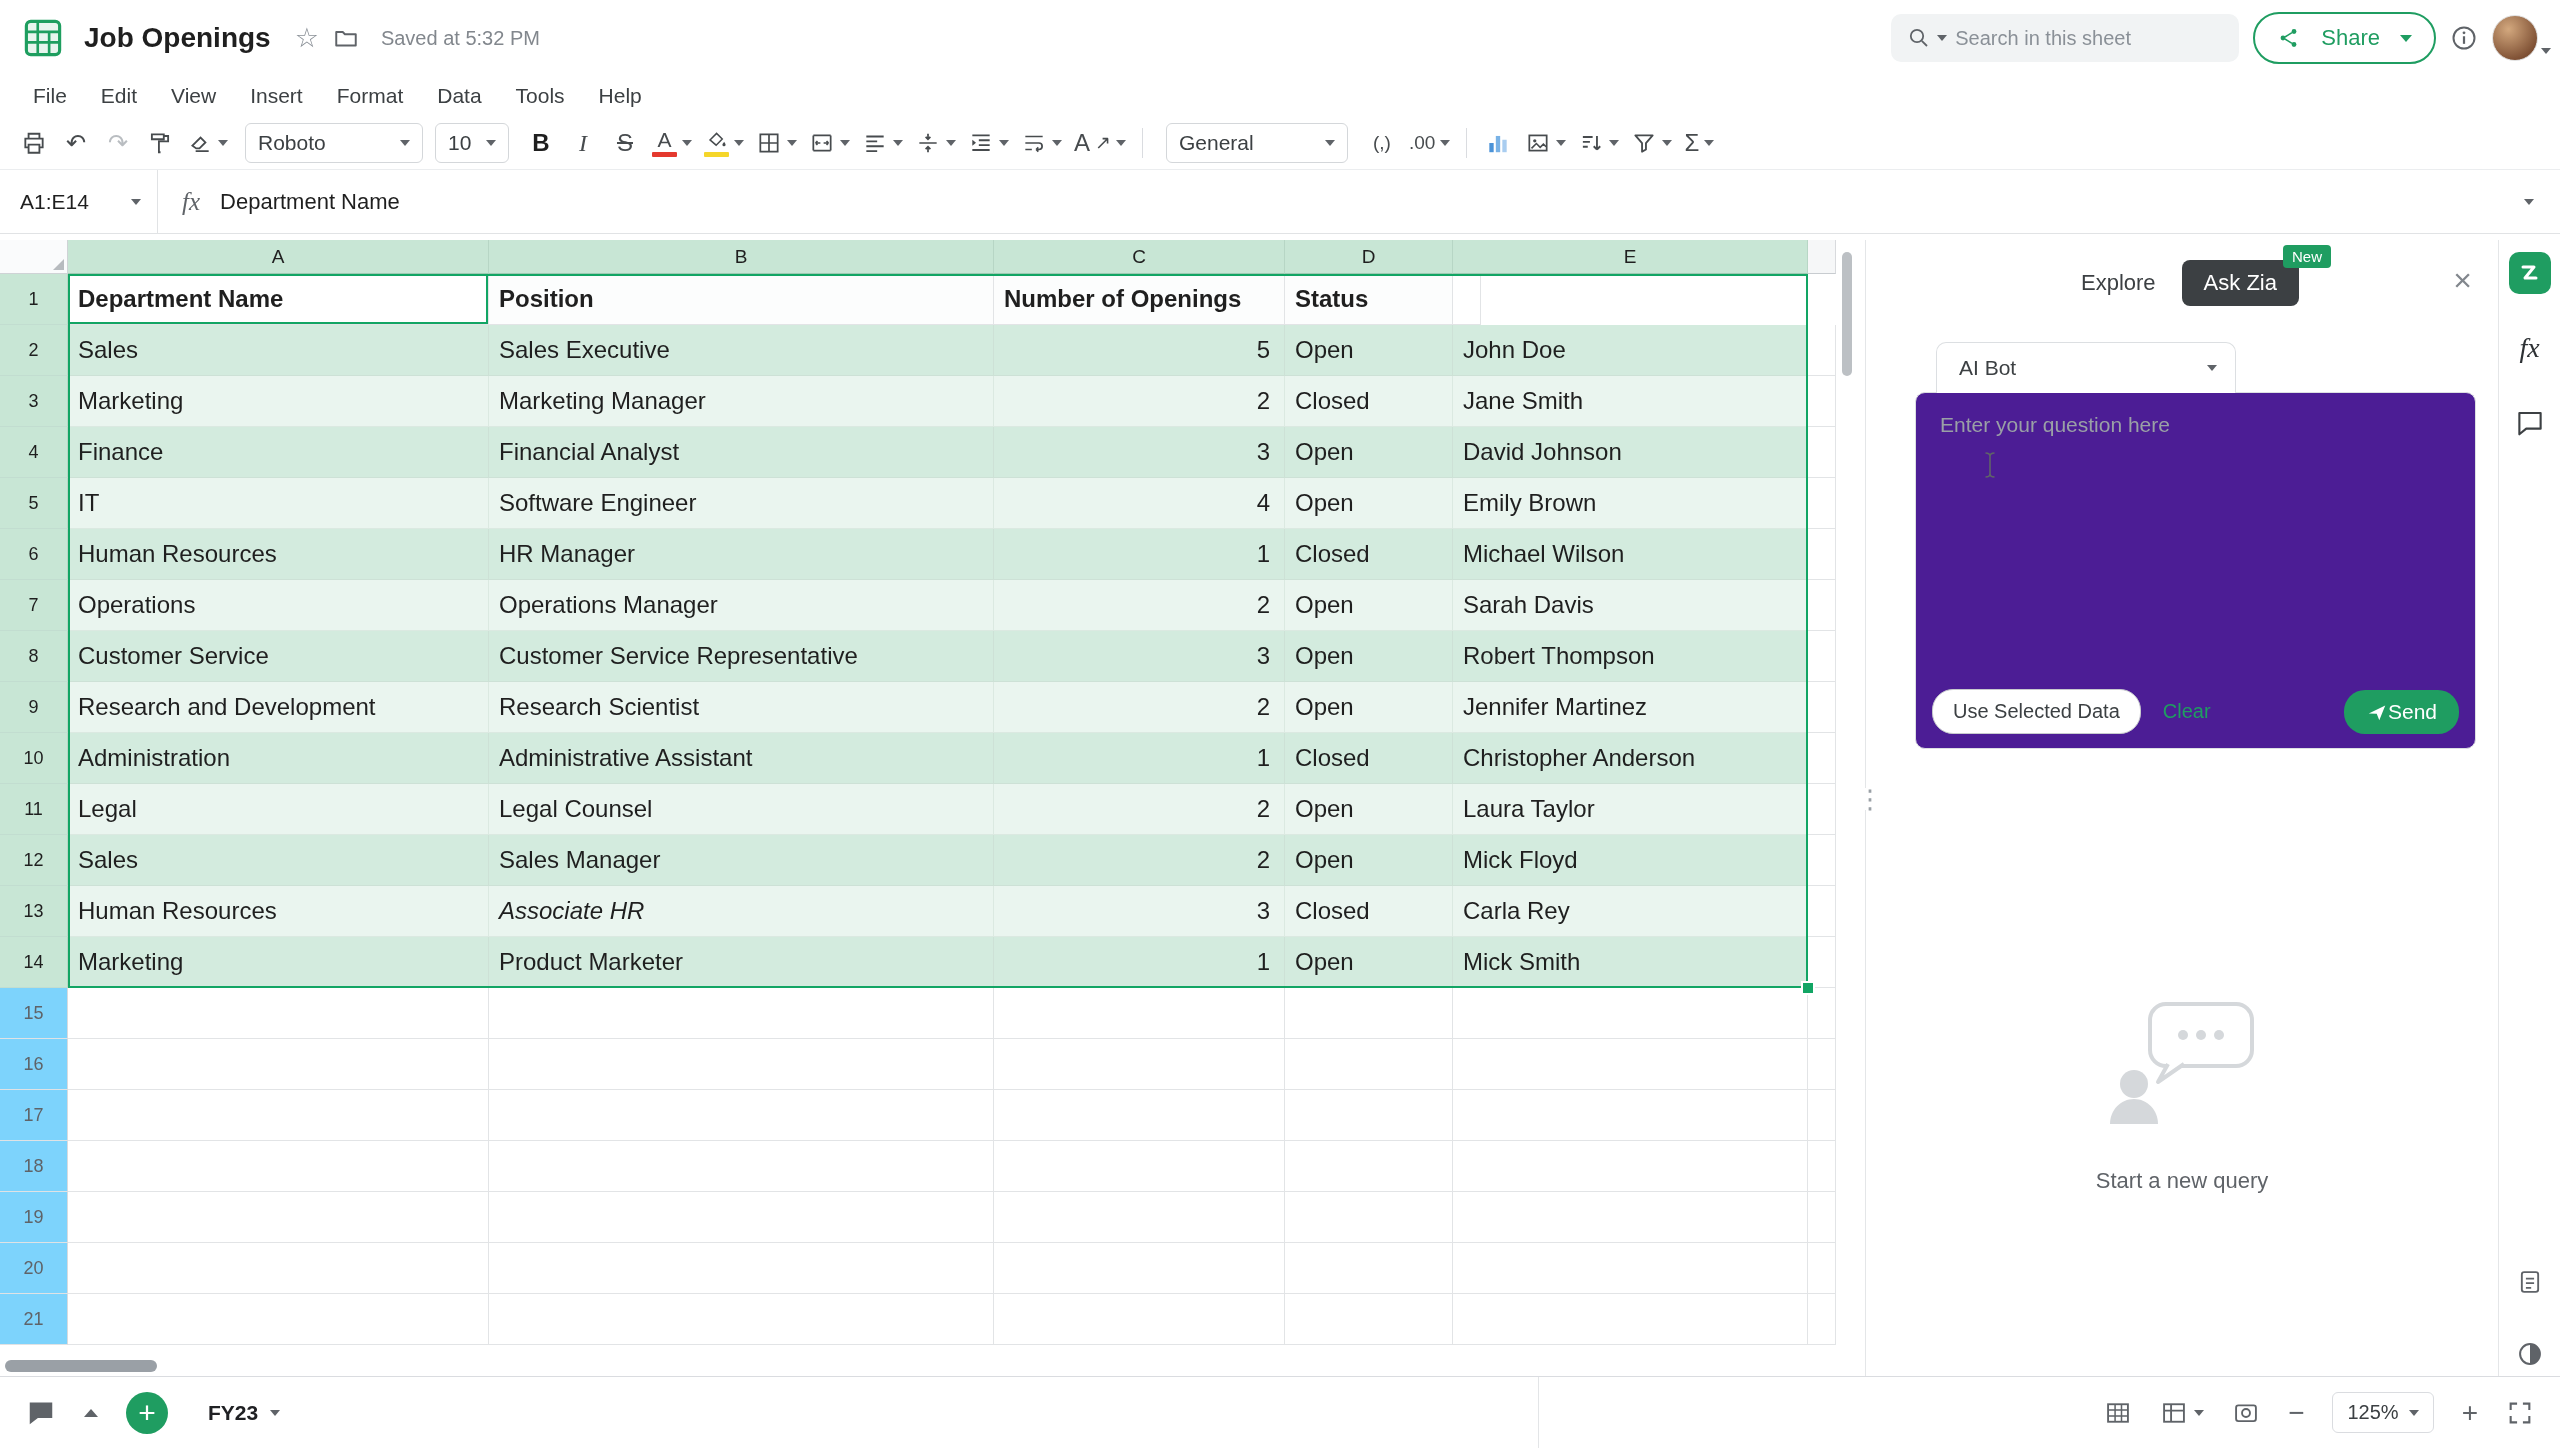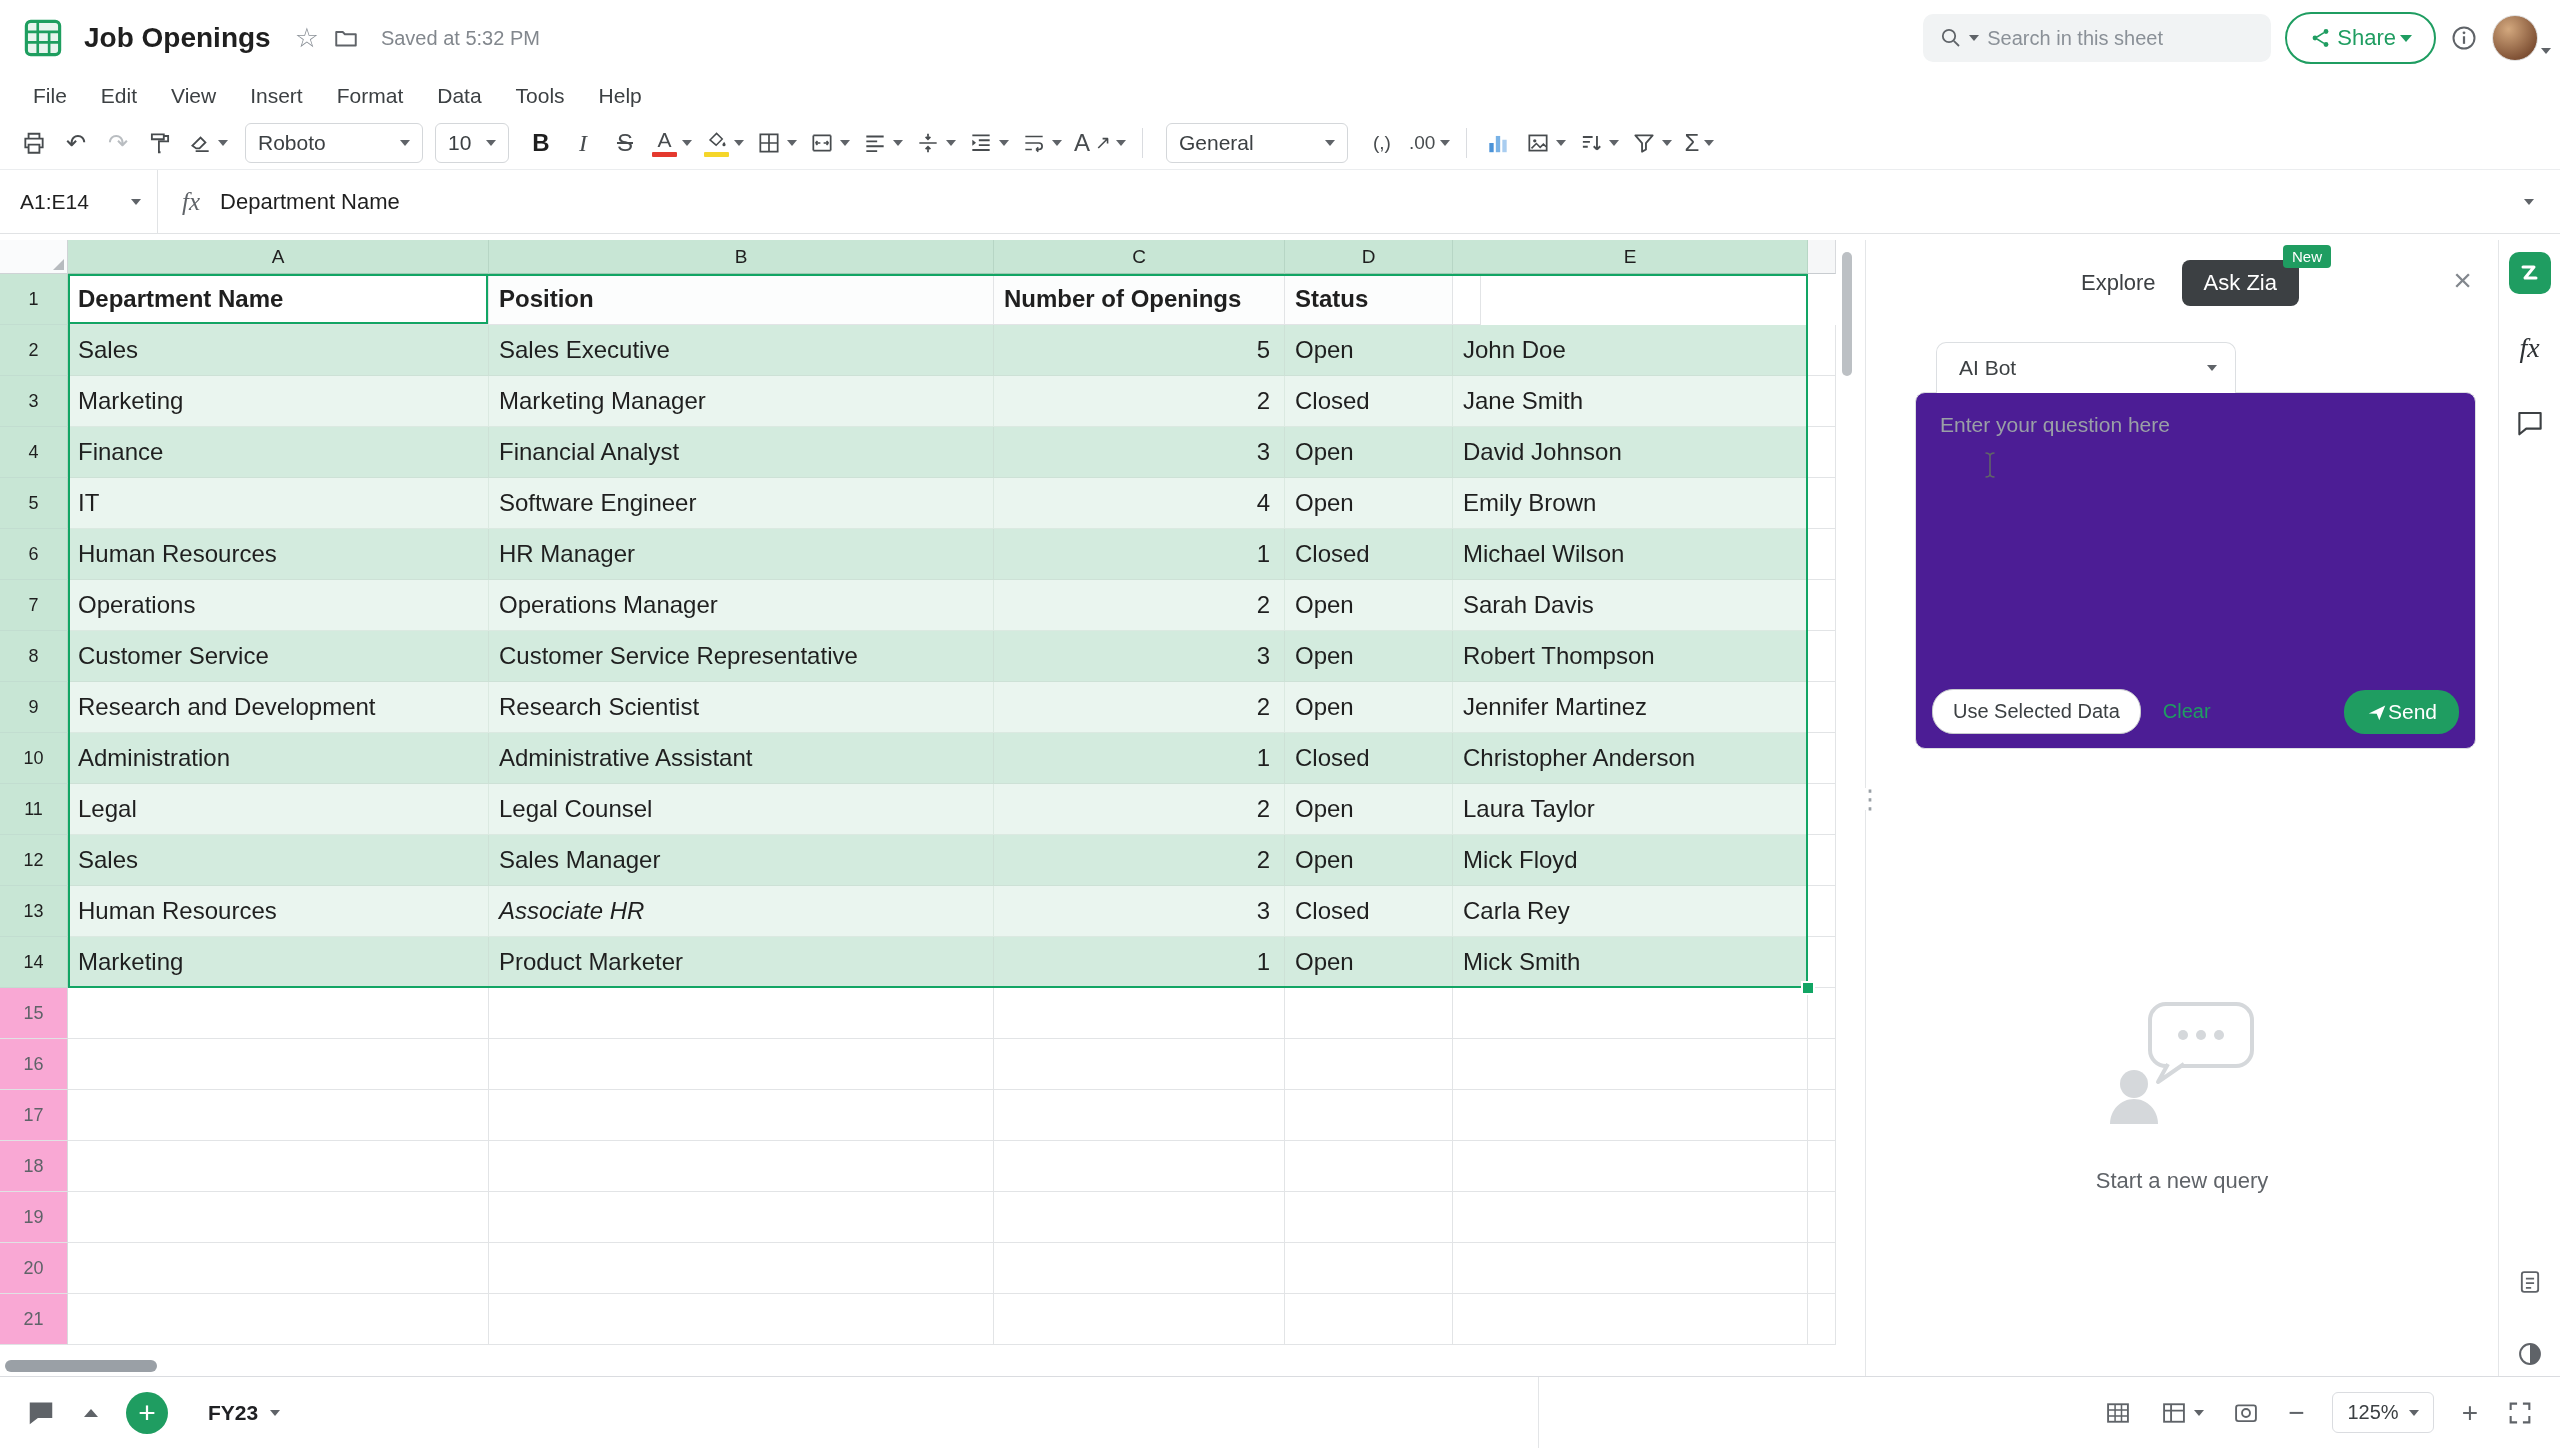--- a/index.html
+++ b/index.html
@@ -11,21 +11,21 @@
   
   .topbar{position:absolute;left:0;top:0;width:2560px;height:76px;display:flex;align-items:center;padding:0 22px;gap:14px;}
   .title{font-size:28px;font-weight:bold;color:#1f1f1f;margin-left:6px;white-space:nowrap;}
   .star{font-size:27px;color:#8a9097;margin-left:10px;}
   .icon-btn{display:flex;align-items:center;justify-content:center;}
   .saved{font-size:20px;color:#82878d;margin-left:8px;white-space:nowrap;}
   .spacer{flex:1;}
   .search{width:348px;height:48px;background:#f1f3f4;border-radius:10px;display:flex;align-items:center;padding:0 16px;gap:6px;}
   .search input{border:none;background:transparent;outline:none;font-size:20px;color:#3c4043;width:250px;font-family:"Liberation Sans",sans-serif;}
   .search input::placeholder{color:#8a9097;}
-  .share{height:52px;border:2px solid var(--accent);border-radius:28px;display:flex;align-items:center;gap:4px;padding:8px 22px;color:var(--accent);font-size:22px;background:#fff;justify-content:center;}
+  .share{height:52px;border:2px solid var(--accent);border-radius:28px;display:flex;align-items:center;gap:20px;padding:8px 22px;color:var(--accent);font-size:22px;background:#fff;justify-content:center;}
   .avatar{width:46px;height:46px;border-radius:50%;background:radial-gradient(circle at 35% 30%,#d3a87e,#7d4f33 75%);position:relative;border:1px solid #e0e0e0;}
   .tri{width:0;height:0;border-left:6px solid transparent;border-right:6px solid transparent;border-top:7px solid #5f6368;}
   .tri.sm{border-left-width:5px;border-right-width:5px;border-top-width:6px;}
   .tri.green{border-top-color:var(--accent);}
   .tri-up{width:0;height:0;border-left:7px solid transparent;border-right:7px solid transparent;border-bottom:8px solid #5f6368;}
   .avatar .tri{position:absolute;right:-14px;bottom:6px;}
 
   
   .menubar{position:absolute;left:0;top:76px;width:2560px;height:40px;display:flex;align-items:center;padding-left:16px;}
   .menu-item{font-size:21px;color:#3c4043;padding:6px 17px;border-radius:6px;cursor:default;}
@@ -57,21 +57,21 @@
   .fchev{margin-right:26px;}
 
   
   .grid{position:absolute;left:0;top:240px;width:1865px;height:1136px;overflow:hidden;background:#fff;}
   .corner{position:absolute;left:0;top:0;width:68px;height:34px;background:#fafbfc;border-right:1px solid #cfd3d6;border-bottom:1px solid #cfd3d6;}
   .corner:after{content:"";position:absolute;right:3px;bottom:3px;border-left:11px solid transparent;border-bottom:11px solid #b7bbbf;}
   .colheads{position:absolute;left:68px;top:0;height:34px;display:flex;}
   .col-h{height:34px;line-height:33px;text-align:center;font-size:19px;color:#5f6368;background:#f6f7f8;border-right:1px solid #d8dadd;border-bottom:1px solid #c8ccd0;}
   .col-h.sel{background:var(--hdr-sel);color:#1f1f1f;border-right-color:#b7d6c5;border-bottom-color:#9ecab3;}
   .rownums{position:absolute;left:0;top:34px;width:68px;}
-  .row-n{height:51px;line-height:50px;text-align:center;font-size:18px;color:#5f6368;background:#f9a8d4;border-right:1px solid #d8dadd;border-bottom:1px solid #e0e2e4;}
+  .row-n{height:51px;line-height:50px;text-align:center;font-size:18px;color:#5f6368;background:#7dd3fc;border-right:1px solid #d8dadd;border-bottom:1px solid #e0e2e4;}
   .row-n.sel{background:var(--hdr-sel);color:#1f1f1f;border-right-color:#b7d6c5;border-bottom-color:#c2ddd0;}
   .cells{position:absolute;left:68px;top:34px;}
   .grid-row{display:flex;height:51px;}
   .cell{height:51px;line-height:50px;font-size:24px;color:#1f1f1f;padding-left:10px;border-right:1px solid #e2e4e6;border-bottom:1px solid #e2e4e6;white-space:nowrap;overflow:hidden;background:#fff;}
   .cell.hdr{font-weight:bold;background:#fcfdfd;}
   .cell.band-a{background:var(--band-a);border-color:#cde1d6;}
   .cell.band-b{background:var(--band-b);border-color:#dbe9e1;}
   .cell.num{text-align:right;padding:0 14px 0 0;}
   .cell.filler{background:#fff;}
   .cell.active{background:#fff;box-shadow:inset 0 0 0 2px var(--sel);}

